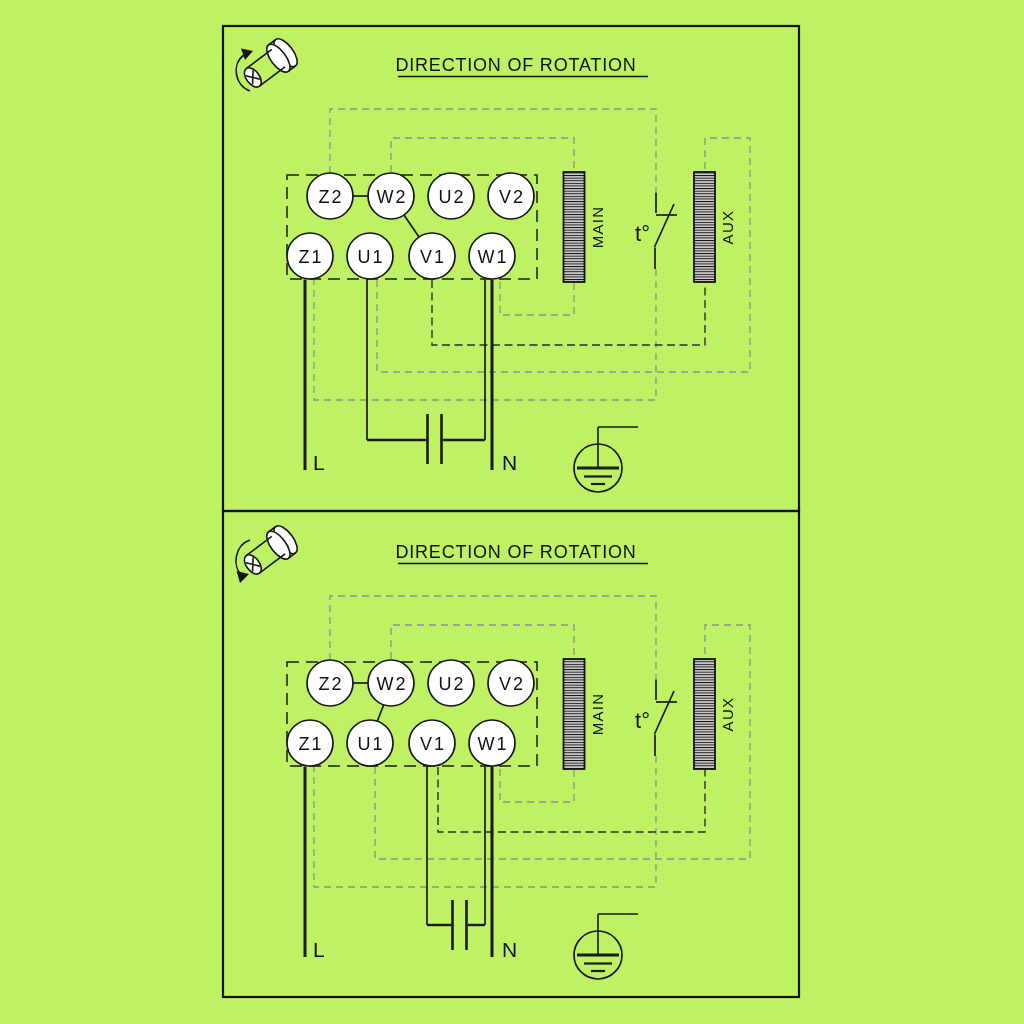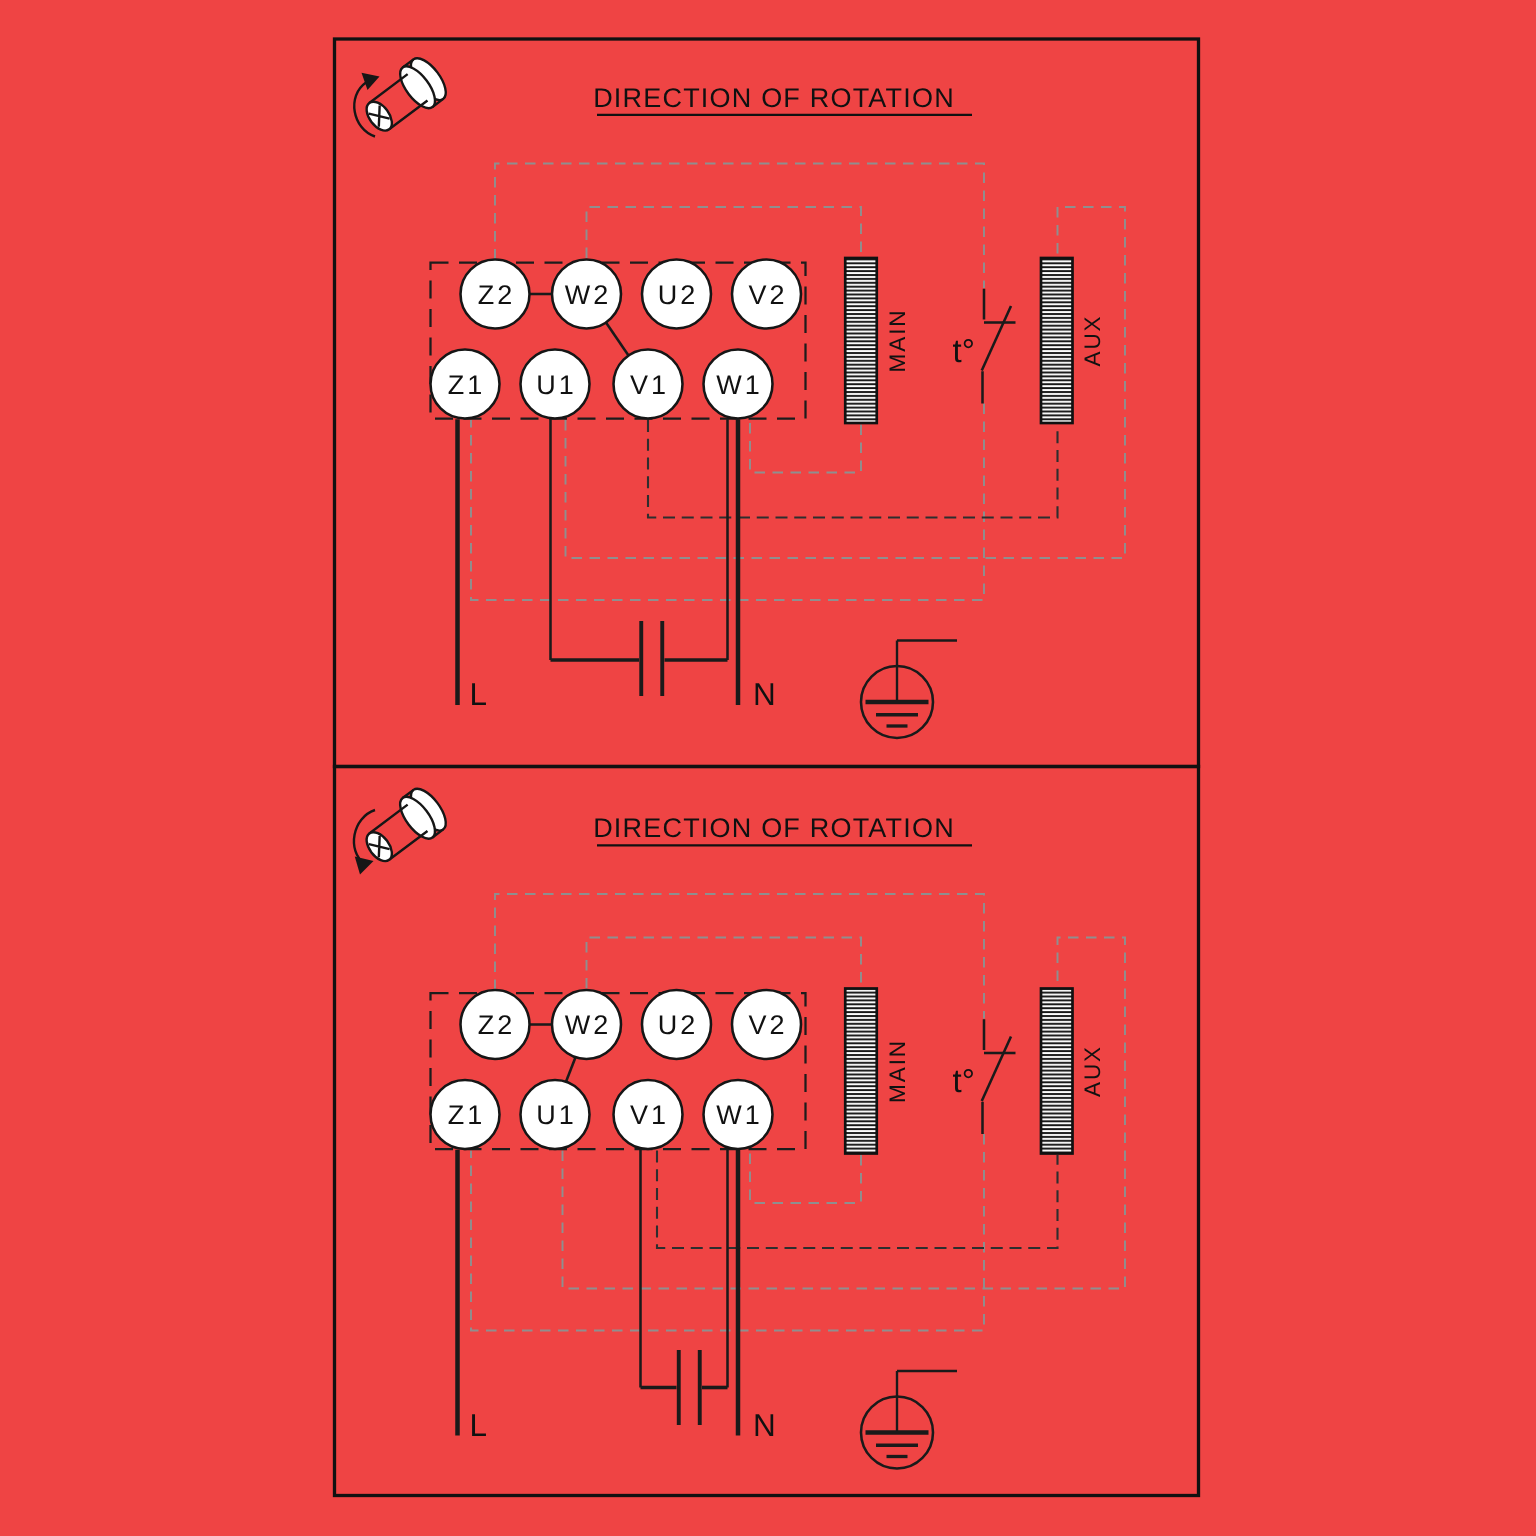--- a/index.html
+++ b/index.html
@@ -1,16 +1,16 @@
 <!DOCTYPE html>
 <html><head>
 <meta charset="utf-8">
 <style>
   html,body{margin:0;padding:0;background:#ffffff;}
-  #stage{position:relative;width:1024px;height:1024px;background:#ef4444;
+  #stage{position:relative;width:1024px;height:1024px;background:#bef264;
          font-family:"Liberation Sans",sans-serif;}
   svg{position:absolute;left:0;top:0;}
   .panel-border{fill:none;stroke:#111;stroke-width:2.2;}
   .title{font:18px "Liberation Sans",sans-serif;letter-spacing:0.8px;fill:#111;text-anchor:middle;}
   .underline{stroke:#111;stroke-width:1.5;}
   .dash-box{stroke:#1c1c1c;stroke-width:1.5;fill:none;stroke-dasharray:12 7;}
   .dash-gray{stroke:#8f8f8f;stroke-width:1.3;fill:none;stroke-dasharray:7 5;}
   .dash-dark{stroke:#2e2e2e;stroke-width:1.4;fill:none;stroke-dasharray:8 4.5;}
   .wire{stroke:#1a1a1a;stroke-width:1.7;fill:none;}
   .wire-med{stroke:#1a1a1a;stroke-width:2.4;fill:none;}

